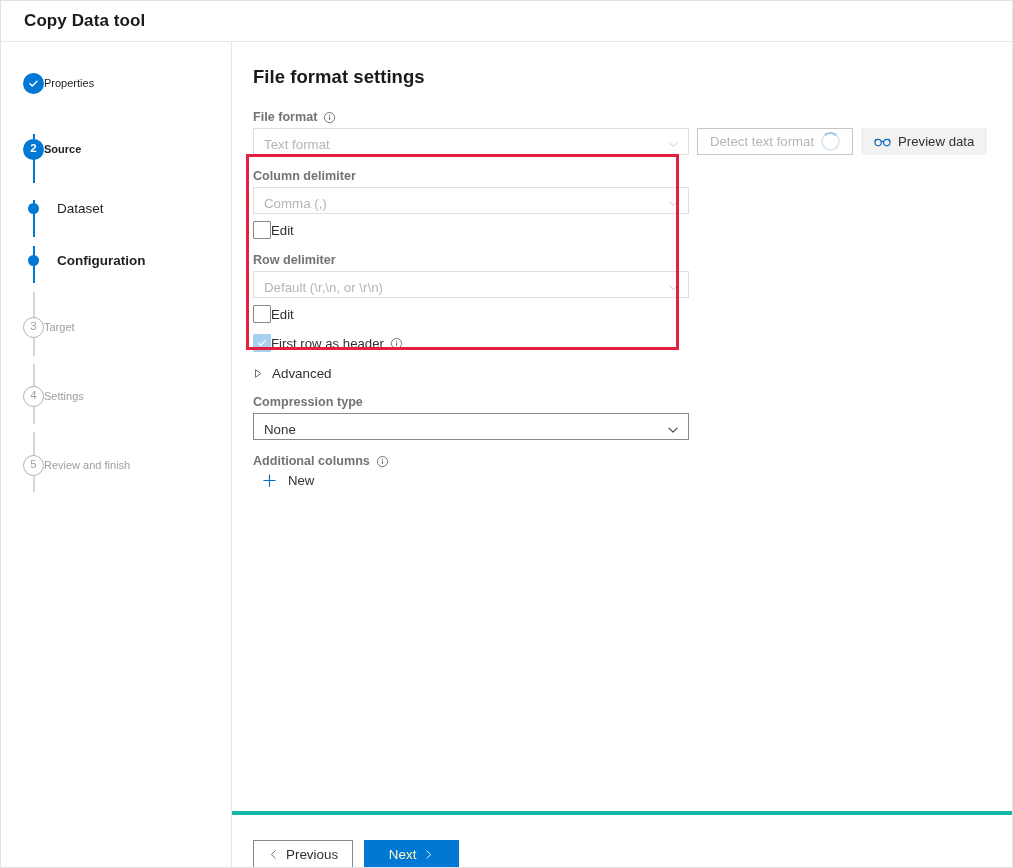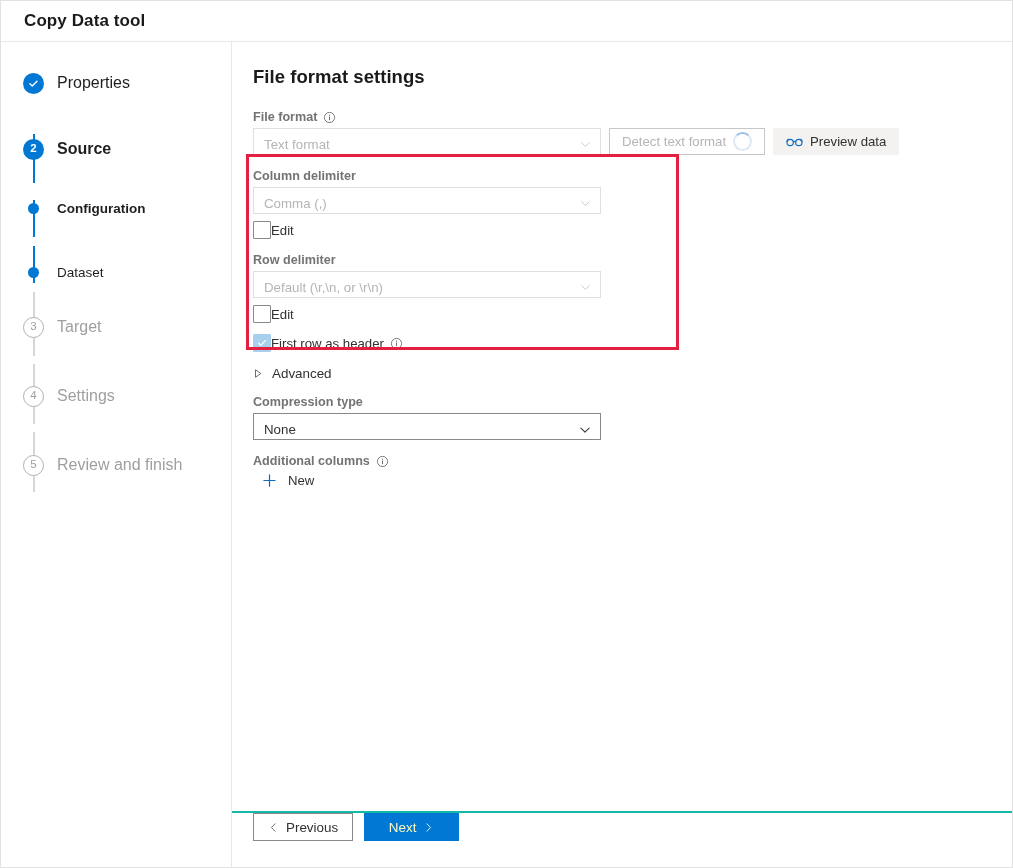--- a/index.html
+++ b/index.html
@@ -108,22 +108,21 @@
   }
   .marker.dot {
     width: 11px;
     height: 11px;
     flex: 0 0 11px;
     background: #0078d4;
     margin-left: 5px;
   }
   .marker.done svg { display: block; }
   .step-label {
-    margin-left: 13px;
-    font-size: 16px;
+    font-size: 11px;
     color: #201f1e;
   }
   .step-label.bold { font-weight: 600; }
   .step-label.muted { color: #a19f9d; }
   .step.substep .step-label { margin-left: 18px; font-size: 13.5px; }
 
   
   .main {
     flex: 1 1 auto;
     position: relative;
@@ -159,21 +158,21 @@
     display: inline-block;
     width: 13px;
     height: 13px;
     line-height: 1;
     color: #605e5c;
   }
   .info-icon svg { display: block; }
 
   
   .dropdown {
-    width: 348px;
+    width: 436px;
     height: 27px;
     box-sizing: border-box;
     border: 1px solid #8a8886;
     background: #ffffff;
     display: flex;
     align-items: center;
     padding: 6px 8px 0 10px;
     font-size: 13.3px;
     color: #323130;
     justify-content: space-between;
@@ -296,23 +295,23 @@
     cursor: pointer;
     width: fit-content;
   }
   .plus { color: #0f6cbd; display: flex; align-items: center; }
   .plus svg { display: block; }
 
   
   .footer {
     height: 57px;
     box-sizing: border-box;
-    border-top: 2px solid #14b8a6;
-    display: flex;
-    align-items: flex-start;
+    border-top: 4px solid #14b8a6;
+    display: flex;
+    align-items: flex-end;
     padding-left: 21px;
     gap: 11px;
     flex: 0 0 57px;
     background: #ffffff;
   }
   .fbtn {
     height: 28px;
     min-width: 95px;
     box-sizing: border-box;
     display: inline-flex;
@@ -363,28 +362,28 @@
           </svg>
         </span>
         <span class="step-label">Properties</span>
       </div>
 
       <div class="step" style="height:26px;margin-bottom:36px;">
         <span class="marker current">2</span>
         <span class="step-label bold">Source</span>
       </div>
 
+      <div class="step substep" style="height:20px;margin-bottom:32px;">
+        <span class="marker dot"></span>
+        <span class="step-label">Dataset</span>
+      </div>
+
       <div class="step substep" style="height:20px;margin-bottom:44px;">
         <span class="marker dot"></span>
         <span class="step-label bold">Configuration</span>
-      </div>
-
-      <div class="step substep" style="height:20px;margin-bottom:32px;">
-        <span class="marker dot"></span>
-        <span class="step-label">Dataset</span>
       </div>
 
       <div class="step" style="height:26px;margin-bottom:43px;">
         <span class="marker pending">3</span>
         <span class="step-label muted">Target</span>
       </div>
 
       <div class="step" style="height:26px;margin-bottom:43px;">
         <span class="marker pending">4</span>
         <span class="step-label muted">Settings</span>

